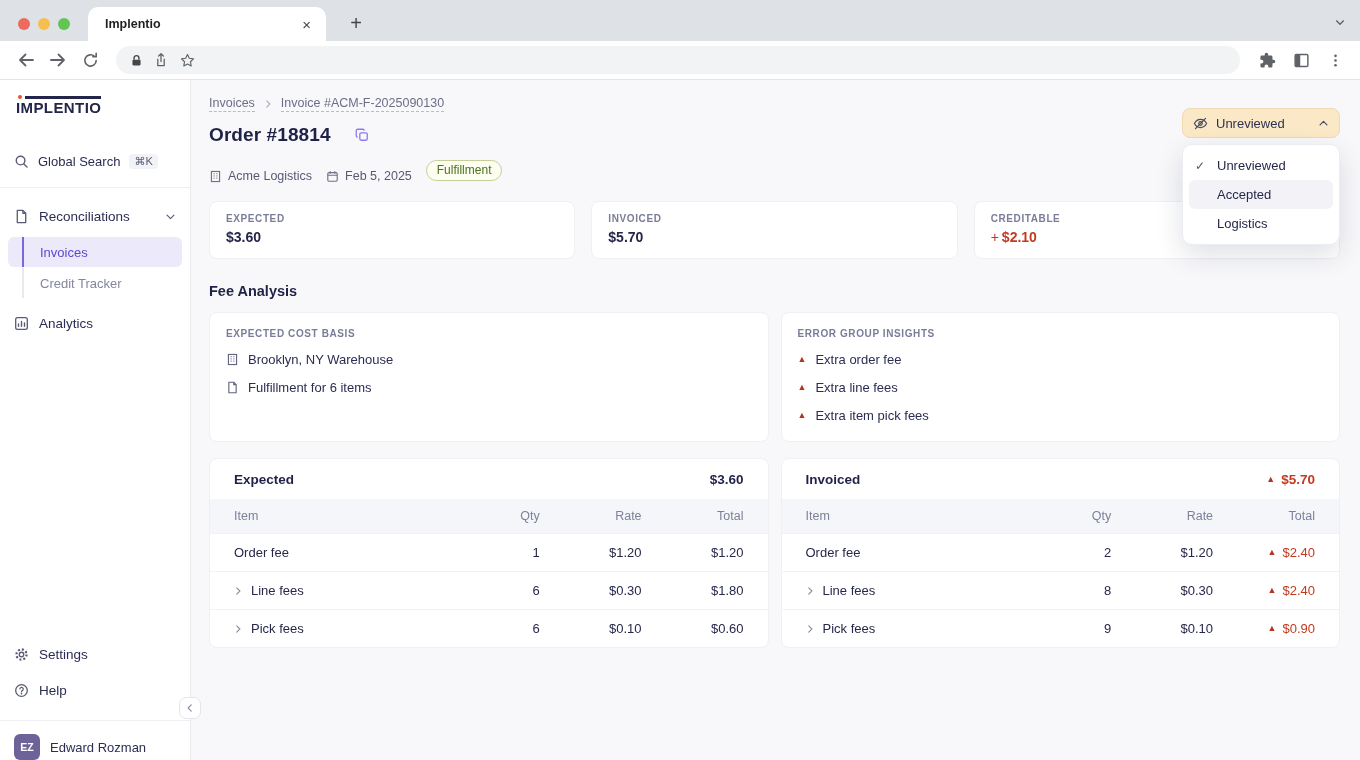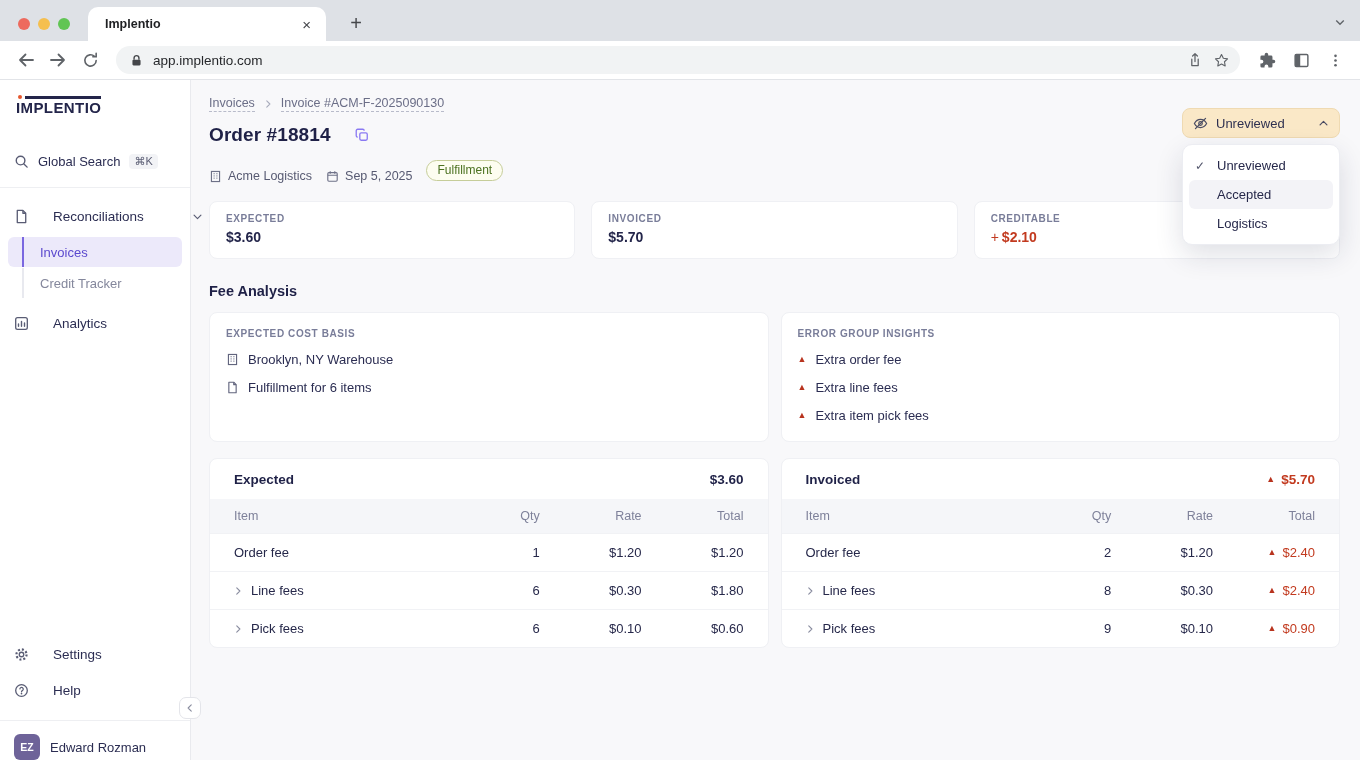--- a/index.html
+++ b/index.html
@@ -37,21 +37,21 @@
   .logo { margin:19px 0 0 16px; position:relative; width:fit-content; font-size:15px; font-weight:800;
     letter-spacing:.4px; color:#23254A; }
   .logo::before { content:""; position:absolute; left:1.5px; top:-4px; width:4px; height:4px; border-radius:50%; background:#E4572E; }
   .logo::after  { content:""; position:absolute; left:9px; right:0; top:-3px; height:2.5px; background:#23254A; }
 
   .search-row { margin:30px 0 0 0; padding:8px 14px; display:flex; align-items:center; gap:9px; }
   .search-label { font-size:13px; font-weight:500; color:#2B2D52; }
   .kbd { font-size:11px; color:#5B5E74; background:#F2F3F6; border-radius:4px; padding:1px 5px; }
   .side-div { height:1px; background:#EEEFF2; margin:10px 0; }
 
-  .nav-item { height:36px; display:flex; align-items:center; gap:24px; padding:0 14px; font-size:13.5px;
+  .nav-item { height:36px; display:flex; align-items:center; gap:10px; padding:0 14px; font-size:13.5px;
     font-weight:500; color:#2B2D52; }
   .nav-item .grow { flex:1; }
   .nav-icon { color:#595C74; }
   .subnav { position:relative; padding:2px 0 6px; }
   .subitem { position:relative; height:30px; margin:1px 8px; display:flex; align-items:center;
     padding-left:32px; font-size:13px; border-radius:6px; }
   .subitem::before { content:""; position:absolute; left:14px; top:0; bottom:0; width:2px; background:#E8E9EF; }
   .subitem.active { background:#ECE9FA; color:#5B49CE; font-weight:500; }
   .subitem.active::before { background:#7A67E0; }
   .subitem.muted { color:#84879C; }
@@ -161,21 +161,20 @@
         <path d="M15 9a6 6 0 1 1-1.8-4.3M15 1.5v3.6h-3.6" fill="none" stroke="currentColor" stroke-width="1.7" stroke-linecap="round"></path>
       </svg>
   </div>
   <div class="urlbar">
     <span style="color:#44464a;">
       <svg width="13" height="13" viewBox="0 0 16 16">
           <rect x="3" y="7" width="10" height="7" rx="1.4" fill="currentColor"></rect>
           <path d="M5 7V5a3 3 0 0 1 6 0v2" fill="none" stroke="currentColor" stroke-width="1.7"></path>
         </svg>
     </span>
-    <span class="url-text">app.implentio.com</span>
     <span class="right-ic">
       <svg width="16" height="16" viewBox="0 0 20 20">
           <path d="M6 9v8h8V9M10 12V2.5M7 5l3-3 3 3" fill="none" stroke="currentColor" stroke-width="1.6" stroke-linecap="round" stroke-linejoin="round"></path>
         </svg>
     </span>
     <span class="right-ic">
       <svg width="17" height="17" viewBox="0 0 24 24">
           <path d="M12 3.5l2.6 5.4 5.9.8-4.3 4.1 1 5.9-5.2-2.8-5.2 2.8 1-5.9L3.5 9.7l5.9-.8z" fill="none" stroke="currentColor" stroke-width="1.6" stroke-linejoin="round"></path>
         </svg>
     </span>
@@ -318,21 +317,21 @@
         </span>
         <span>Acme Logistics</span>
       </span>
       <span class="meta-item">
         <span class="meta-ic">
           <svg width="13" height="13" viewBox="0 0 16 16">
               <rect x="2.2" y="3.2" width="11.6" height="10.6" rx="1.4" fill="none" stroke="currentColor" stroke-width="1.4"></rect>
               <path d="M2.2 6.4h11.6M5.2 1.6v3M10.8 1.6v3" stroke="currentColor" stroke-width="1.4"></path>
             </svg>
         </span>
-        <span>Sep 5, 2025</span>
+        <span>Feb 5, 2025</span>
       </span>
       <span class="pill">Fulfillment</span>
     </div>
 
     <div class="stats">
       <div class="card stat-card">
         <div class="stat-label">EXPECTED</div>
         <div class="stat-value">$3.60</div>
       </div>
       <div class="card stat-card">

